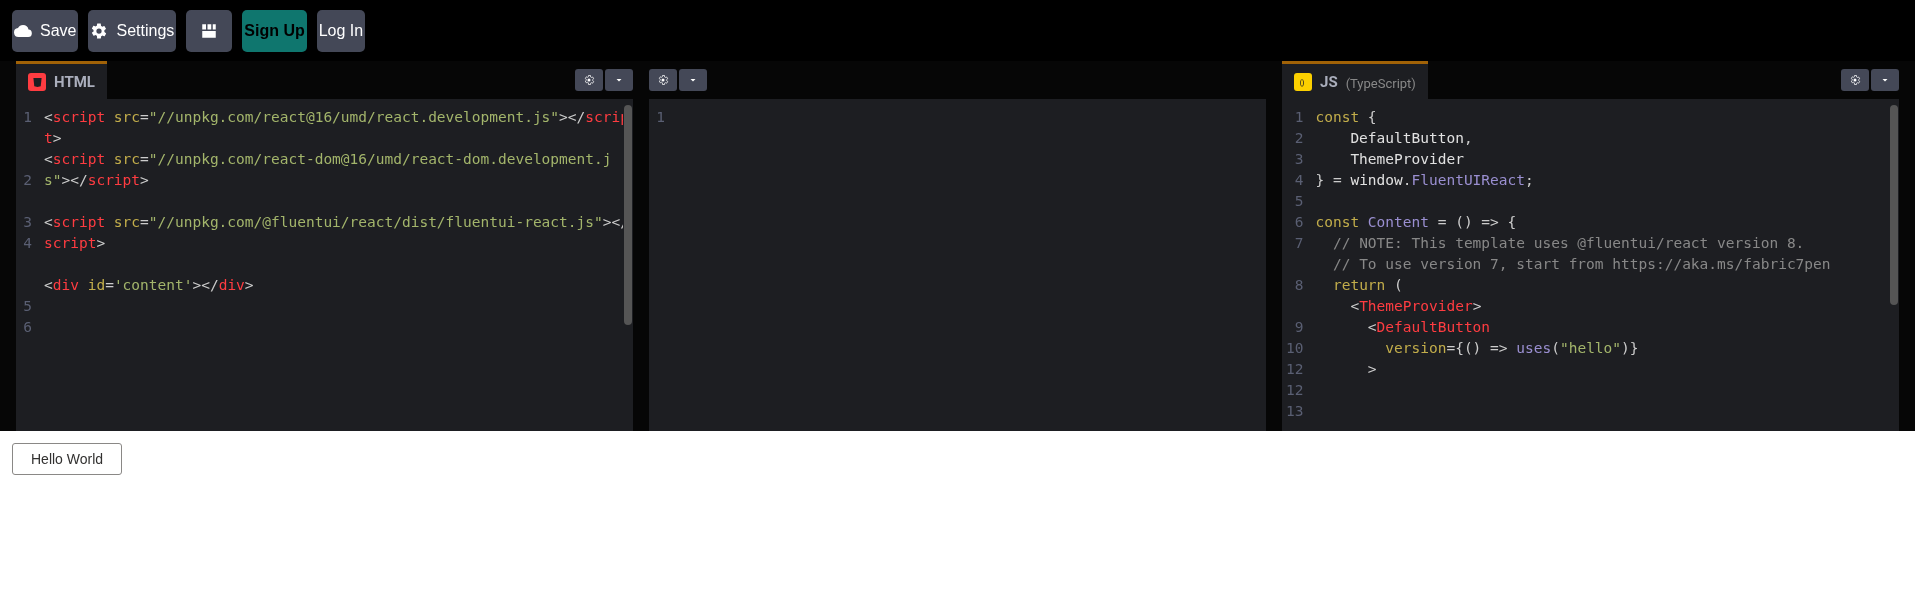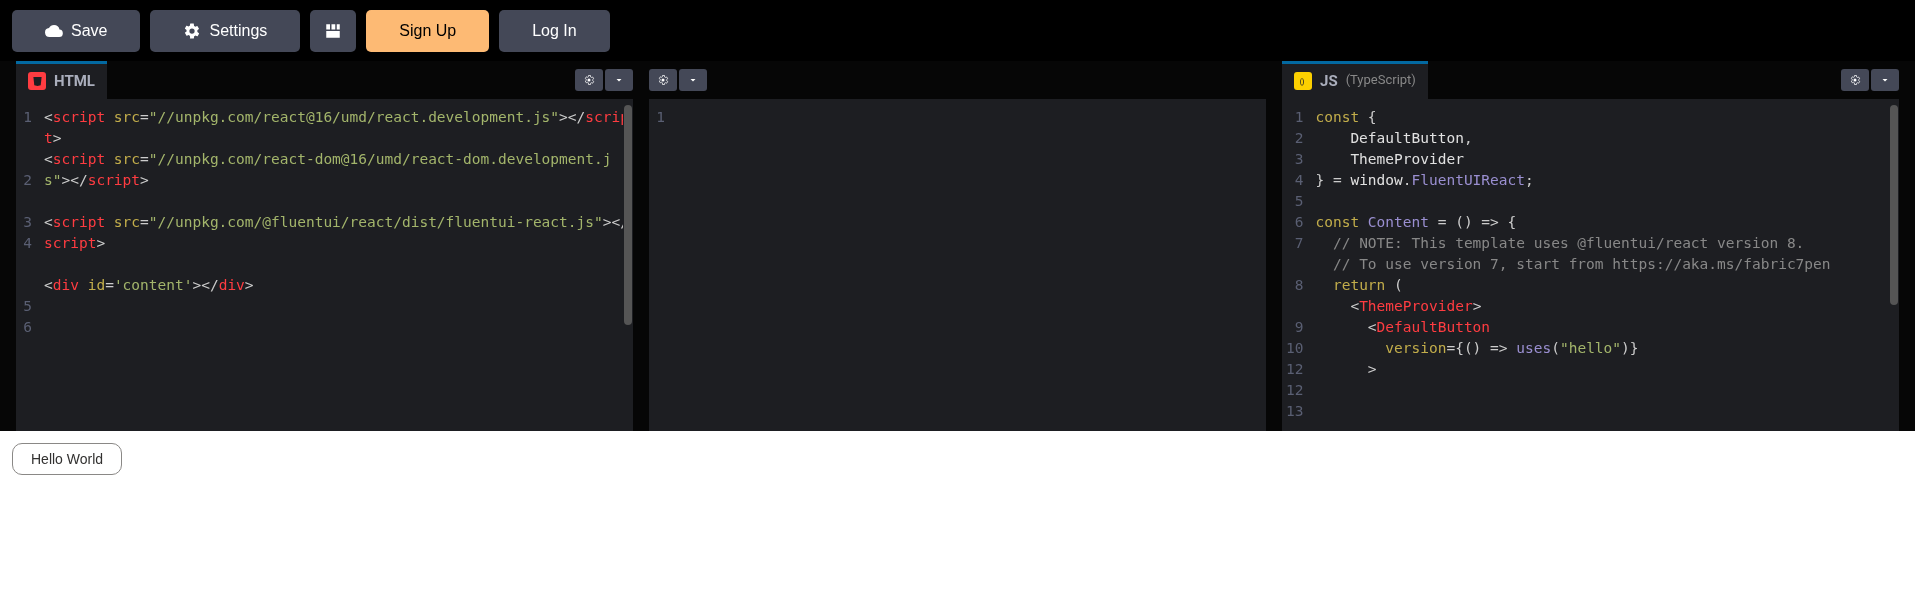--- a/index.html
+++ b/index.html
@@ -52,31 +52,31 @@
   margin-top: 2px;
 }
 .header-right {
   display: flex;
   gap: 10px;
 }
 .btn {
   display: flex;
   align-items: center;
   gap: 8px;
-  padding: 0 33px;
+  padding: 0 2px;
   height: 42px;
   border: none;
   border-radius: 5px;
   font-size: 16px;
   font-weight: 500;
   cursor: pointer;
   color: #fff;
 }
 .btn-gray { background: #444857; }
-.btn-green { background: #fdba74; color: #000; }
+.btn-green { background: #0f766e; color: #000; font-weight: bold; }
 .btn-icon { padding: 0 14px; }
 .btn svg { width: 18px; height: 18px; fill: currentColor; }
 
 .editors {
   display: flex;
   height: 370px;
   background: #060606;
   gap: 16px;
   padding: 0 16px;
 }
@@ -87,25 +87,25 @@
   min-width: 0;
 }
 .panel-header {
   display: flex;
   align-items: center;
   justify-content: space-between;
   height: 38px;
 }
 .panel-title {
   display: flex;
-  align-items: flex-start;
+  align-items: flex-end;
   gap: 8px;
   background: #1d1e22;
   padding: 8px 12px;
-  border-top: 3px solid #0369a1;
+  border-top: 3px solid #a16207;
   height: 100%;
 }
 .panel-title .lang-badge {
   width: 18px;
   height: 18px;
   border-radius: 3px;
   display: flex;
   align-items: center;
   justify-content: center;
 }
@@ -193,21 +193,21 @@
   background: #fff;
   padding: 12px;
 }
 .output-button {
   background: #fff;
   border: 1px solid #8a8886;
   padding: 7px 18px;
   font-size: 14px;
   color: #323130;
   cursor: pointer;
-  border-radius: 10px;
+  border-radius: 3px;
 }
 </style>
 </head>
 <body>
 
 <div class="header">
   <div class="header-right">
     <button class="btn btn-gray">
       <svg viewBox="0 0 24 24">
           <path d="M19.35 10.04A7.49 7.49 0 0 0 12 4a7.5 7.5 0 0 0-6.65 4.04A6 6 0 0 0 6 20h13a5 5 0 0 0 .35-9.96z"></path>

